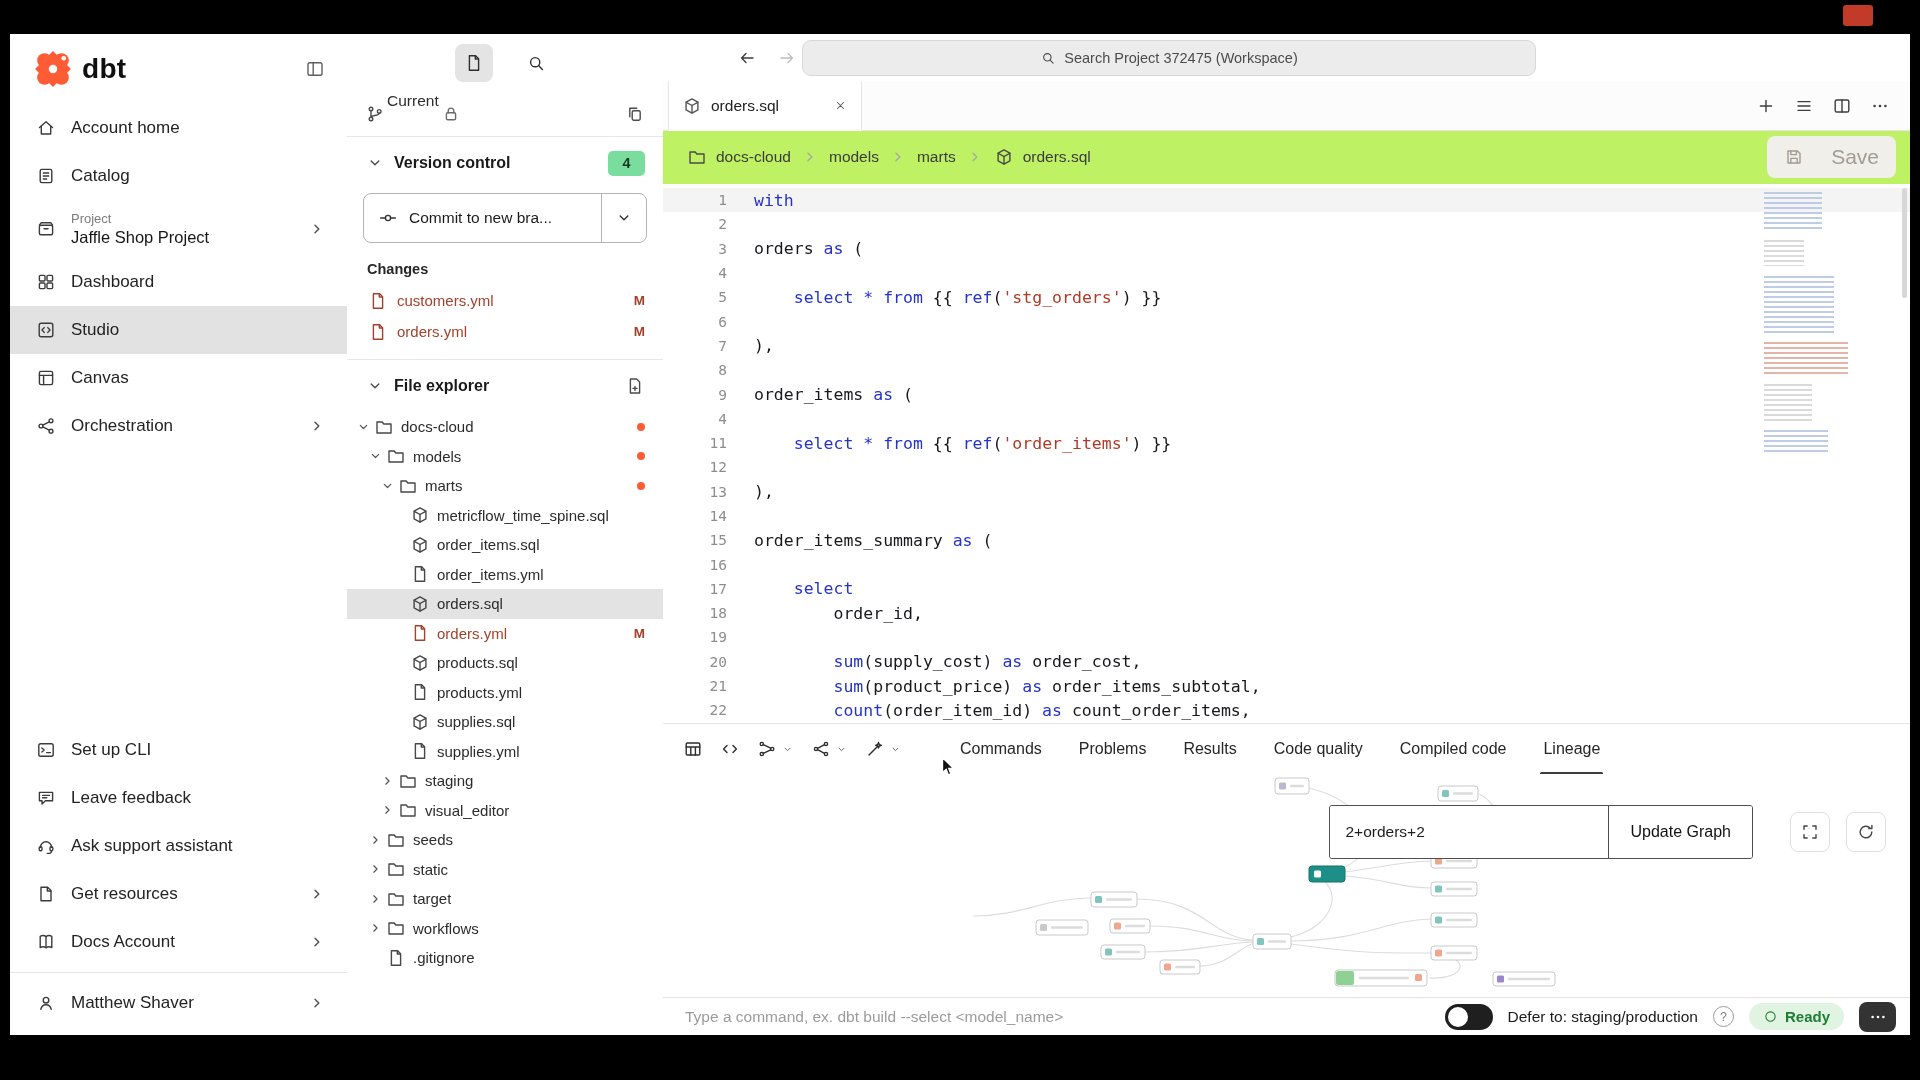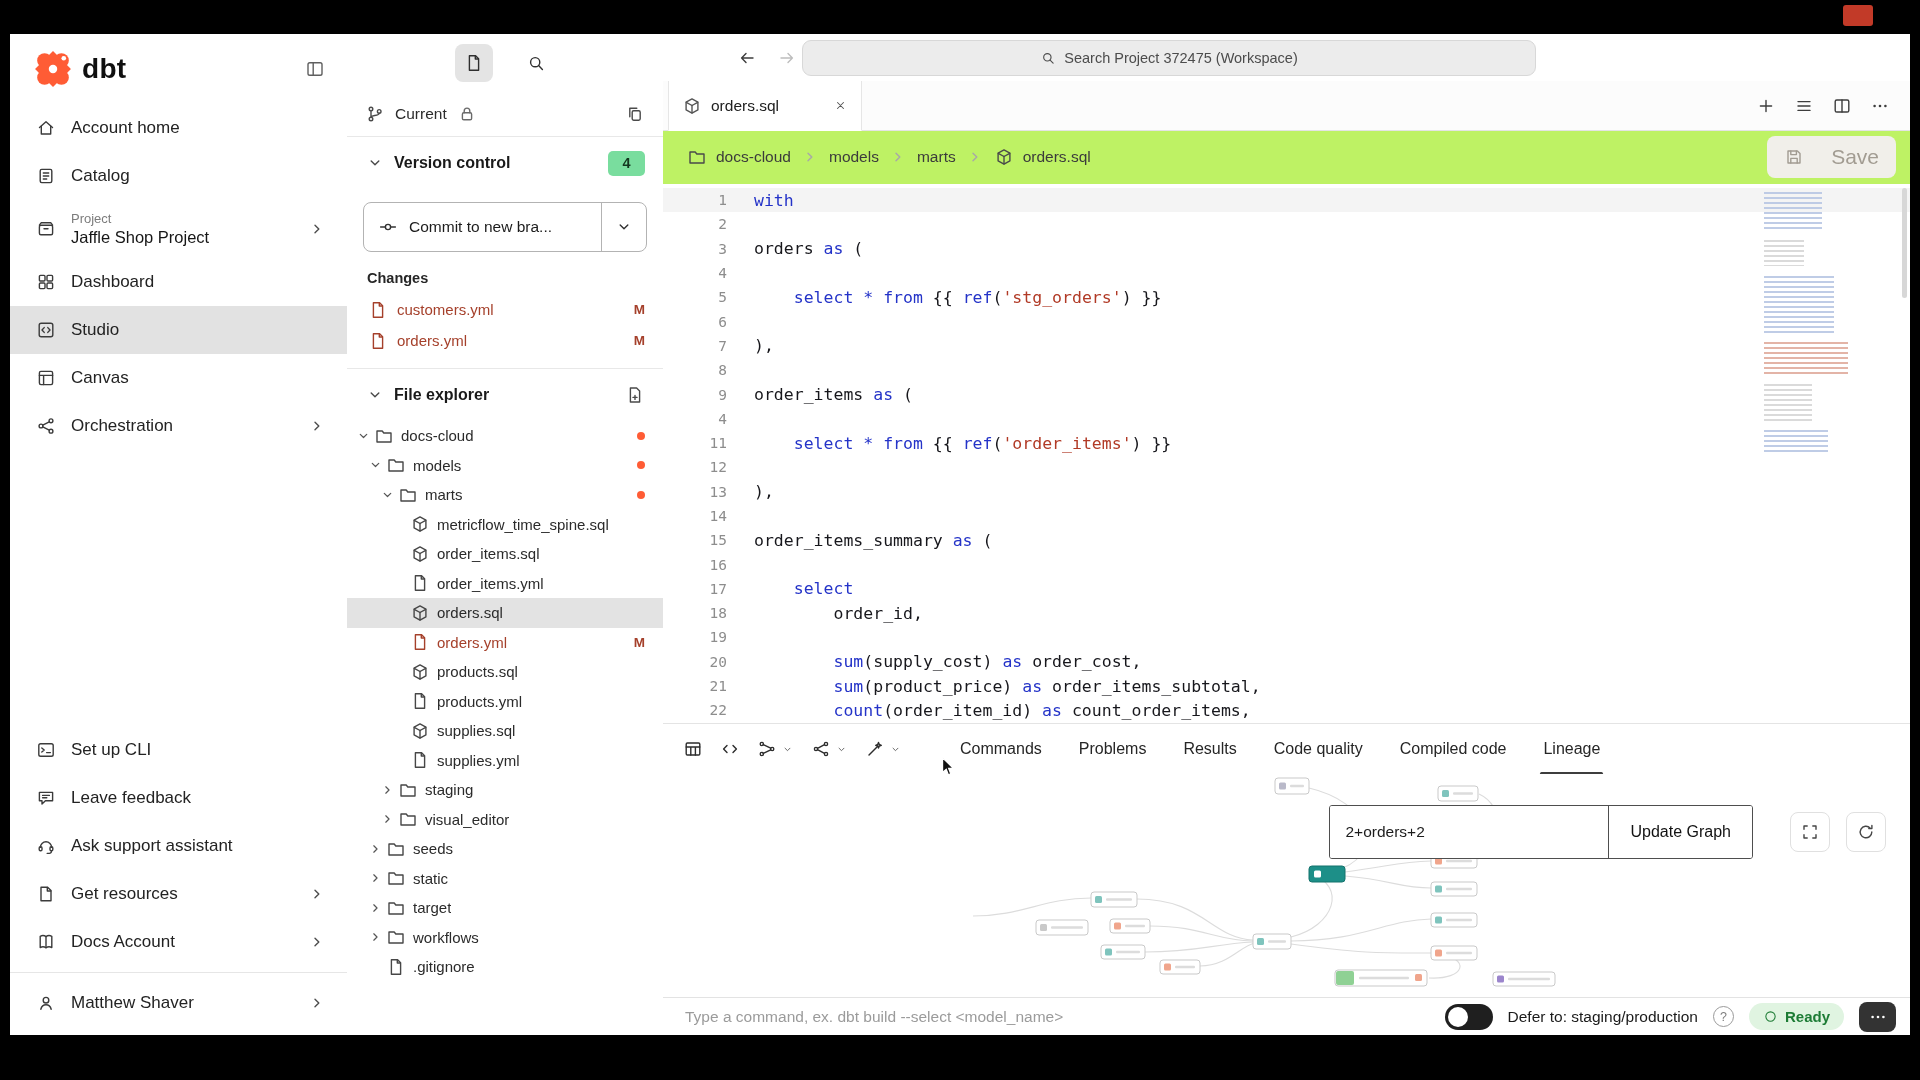--- a/index.html
+++ b/index.html
@@ -26,31 +26,31 @@
   .nav-item .chev{margin-left:auto;color:#4d4d4d}
   .sb-footer{margin-top:auto;padding-bottom:8px}
   .sb-sep{border-top:1px solid #e6e6e6;margin:6px 0}
 
   
   .explorer{position:absolute;left:337px;top:0;bottom:0;width:316px;border-right:1px solid #e4e4e4;
             display:flex;flex-direction:column;background:#fff}
   .ex-toolbar{height:58px;display:flex;align-items:center;justify-content:center;gap:24px;flex:none}
   .tool-btn{width:38px;height:38px;border-radius:8px;display:flex;align-items:center;justify-content:center;color:#2f2f2f;cursor:pointer}
   .tool-btn.active{background:#e4e4e4}
-  .cur-row{height:44px;display:flex;align-items:center;gap:10px;padding:0 18px;border-bottom:1px solid #e8e8e8;flex:none}
+  .cur-row{height:44px;display:flex;gap:2px;padding:0 18px;border-bottom:1px solid #e8e8e8;flex:none}
   .cur-label{font-size:15.5px;color:#2c2c2c}
   .cur-row .ic{color:#4a4a4a}
   .cur-row .right{margin-left:auto}
   .sec-head{height:52px;display:flex;align-items:center;gap:9px;padding:0 18px;flex:none}
   .sec-head .ic{color:#4a4a4a}
   .sec-title{font-weight:700;font-size:16px;color:#1a1a1a}
   .badge{margin-left:auto;min-width:25px;height:25px;border-radius:5px;background:var(--badge-bg,#79dd9e);
          color:#14371f;font-size:14.5px;font-weight:700;display:flex;align-items:center;justify-content:center;padding:0 6px}
   .vc-section{border-bottom:1px solid #e8e8e8;padding-bottom:12px;flex:none}
-  .commit-btn{margin:13px 16px 10px;height:48px;border:1px solid #b3b3b3;border-radius:8px;display:flex;align-items:stretch;overflow:hidden;background:#fff}
+  .commit-btn{margin:4px 16px 10px;height:48px;border:1px solid #b3b3b3;border-radius:8px;display:flex;align-items:stretch;overflow:hidden;background:#fff}
   .commit-main{flex:1;display:flex;align-items:center;gap:11px;padding:0 14px;font-size:15.5px;color:#1c1c1c;white-space:nowrap;overflow:hidden;cursor:pointer}
   .commit-main .ic{color:#333;flex:none}
   .commit-chev{width:44px;border-left:1px solid #b3b3b3;display:flex;align-items:center;justify-content:center;color:#333;cursor:pointer}
   .changes-label{padding:8px 20px 8px;font-size:14.5px;font-weight:700;color:#262626}
   .change-row{height:31px;display:flex;align-items:center;gap:9px;padding:0 18px 0 21px;color:var(--modified,#a5402b);font-size:15px;cursor:pointer}
   .change-row .ic{color:var(--modified,#a5402b)}
   .change-row .m{margin-left:auto;font-size:13.5px;font-weight:600}
   .fe-head .right{margin-left:auto}
   .tree{flex:1;overflow:hidden}
   .tree-row{height:29.5px;display:flex;align-items:center;font-size:15px;color:#2b2b2b;padding-right:18px;cursor:pointer}

